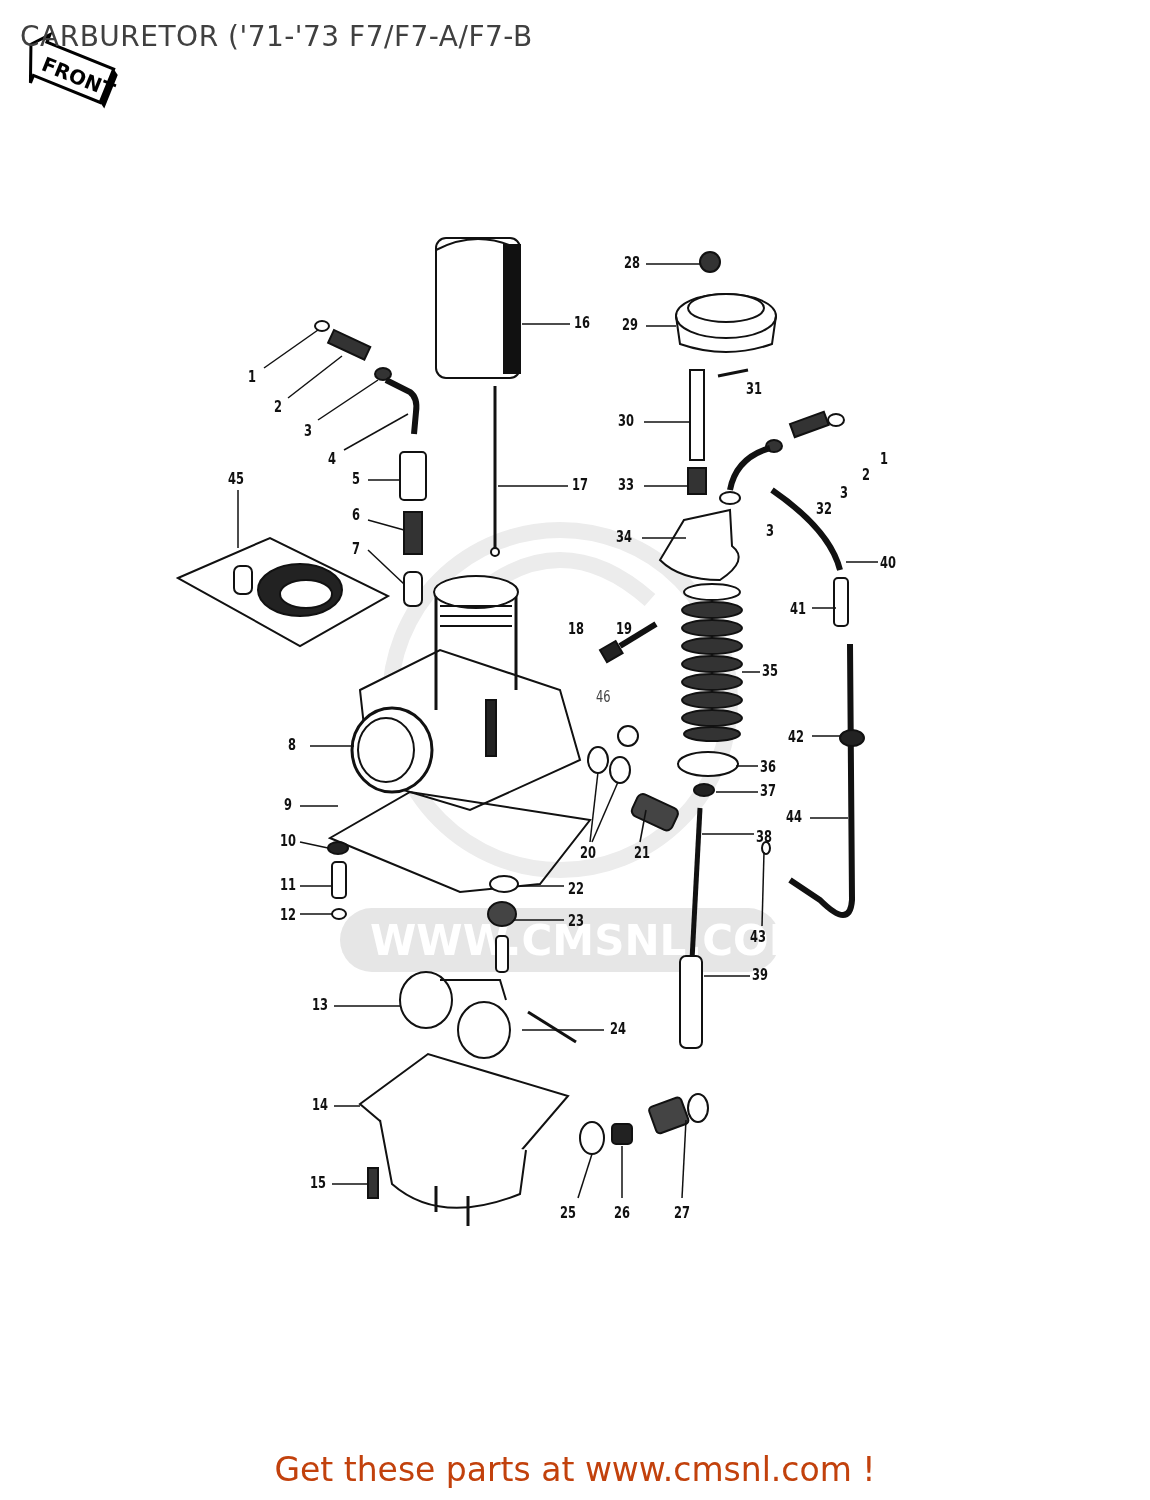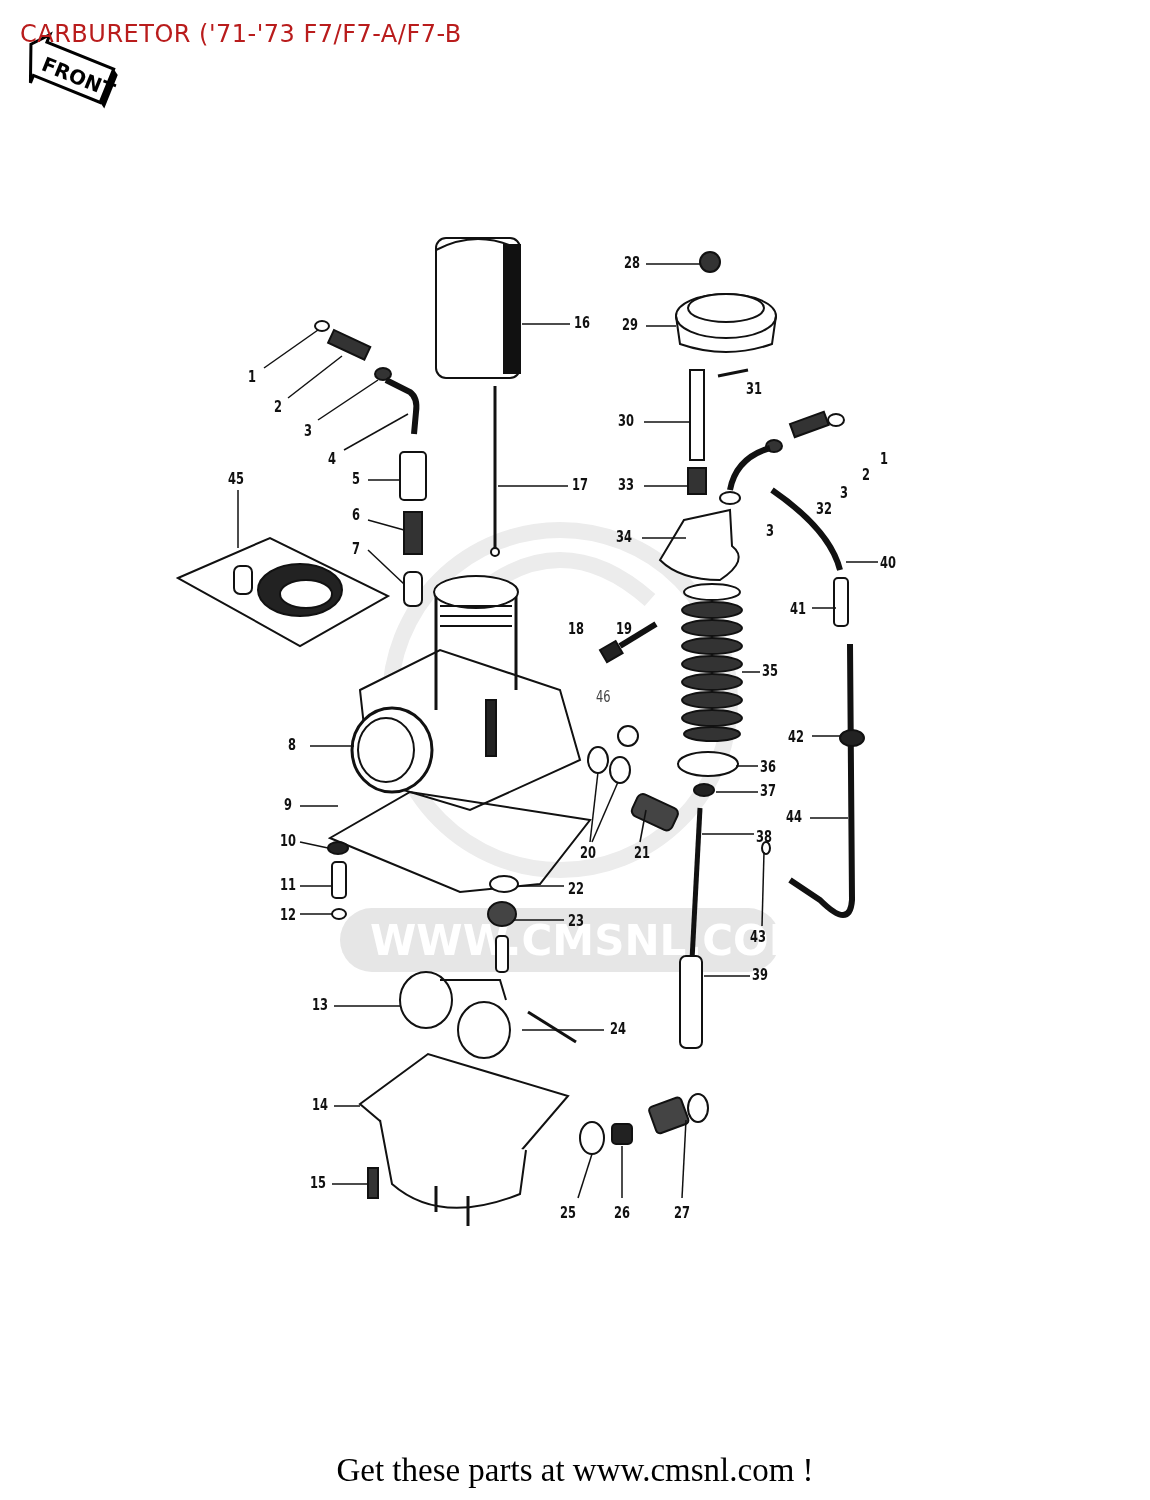--- a/index.html
+++ b/index.html
@@ -1,22 +1,22 @@
 <!DOCTYPE html>
 <html><head>
 <meta charset="utf-8">
 <style>
   html, body { margin: 0; padding: 0; background: #ffffff; }
   body { width: 1150px; height: 1500px; position: relative; overflow: hidden; font-family: "DejaVu Sans", sans-serif; }
-  .title { position: absolute; left: 20px; top: 20px; font-size: 24px; color: #b91c1c; letter-spacing: 0.5px; z-index: 3; font-family: "DejaVu Sans", sans-serif; }
+  .title { position: absolute; left: 20px; top: 20px; font-size: 28px; color: #404040; letter-spacing: 0.5px; z-index: 3; font-family: "DejaVu Sans", sans-serif; }
   .front-badge { position: absolute; left: 18px; top: 30px; z-index: 2; }
   .diagram { position: absolute; left: 0; top: 0; width: 1150px; height: 1500px; }
   .callout { position: absolute; font-family: "DejaVu Sans Condensed", "DejaVu Sans", sans-serif; font-weight: bold; font-size: 15px; color: #111; transform: scaleX(0.85); transform-origin: left top; line-height: 1; }
   .footer { position: absolute; left: 0; width: 1150px; top: 1450px; text-align: center; color: #cc0000; font-size: 33px; font-family: "DejaVu Sans", sans-serif; }
-  .footer a { color: #000000; text-decoration: none; font-family: Liberation Serif, serif; }
+  .footer a { color: #c2410c; text-decoration: none; }
 </style>
 </head>
 <body>
 
 <div class="title">CARBURETOR ('71-'73 F7/F7-A/F7-B</div>
 
 <svg class="front-badge" width="110" height="80" viewBox="0 0 110 80">
   <g transform="rotate(22 50 40)">
     <polygon points="6,30 20,14 20,22 92,22 92,58 20,58 20,66" fill="#fff" stroke="#000" stroke-width="3"></polygon>
     <polygon points="92,22 98,26 98,62 92,58" fill="#000"></polygon>

